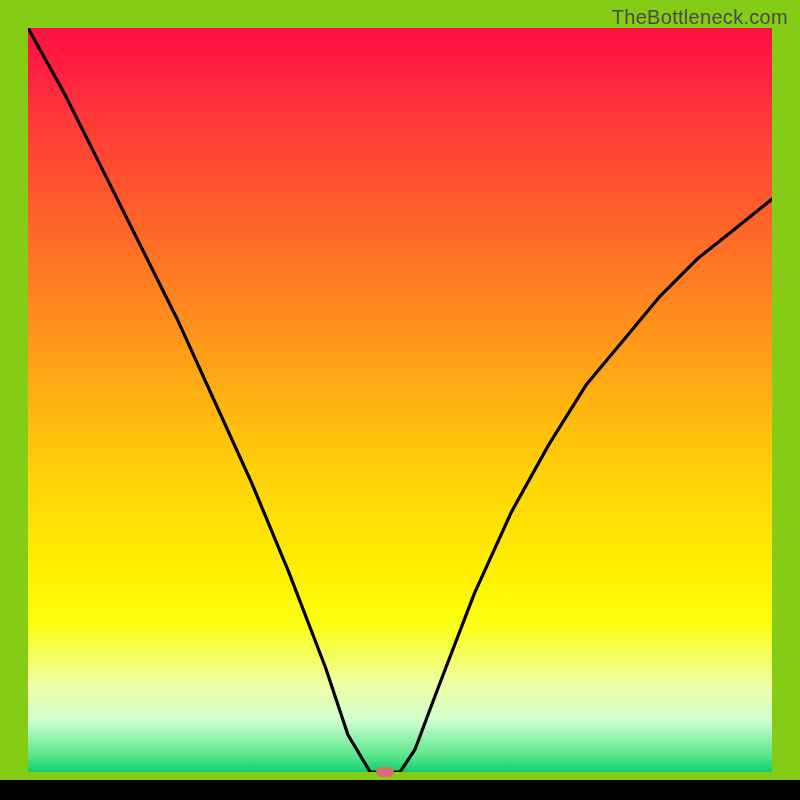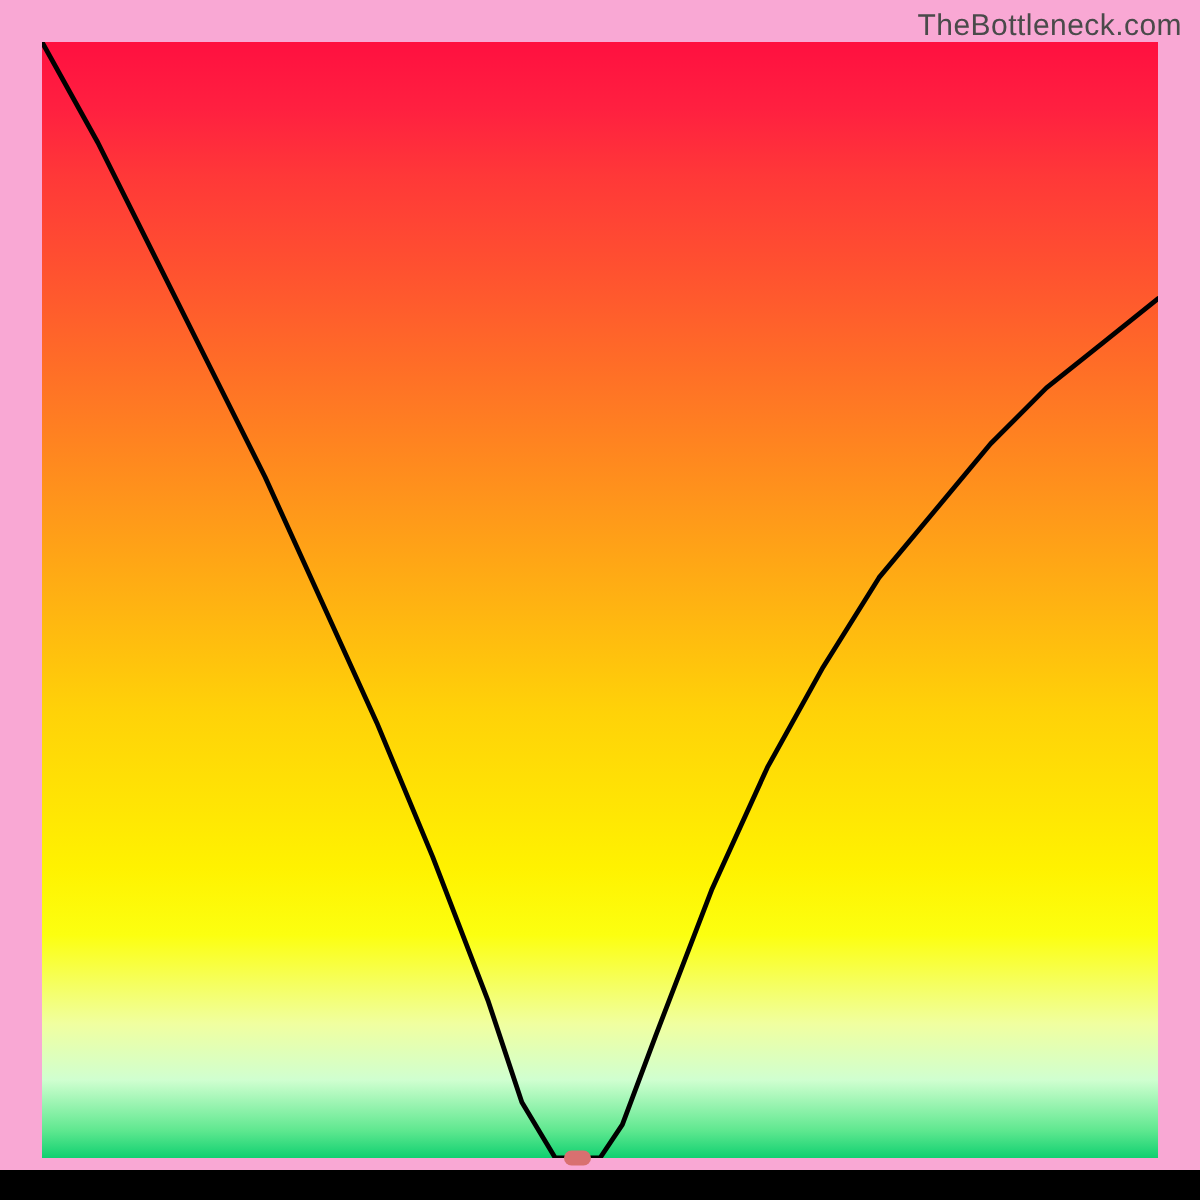--- a/index.html
+++ b/index.html
@@ -8,21 +8,21 @@
     height: 800px;
     background: #000;
     position: relative;
     overflow: hidden;
     font-family: Arial, sans-serif;
   }
   .frame {
     position: absolute;
     top: 0; left: 0;
     width: 800px; height: 780px;
-    background: #f9a8d4;
+    background: #84cc16;
   }
   .plot-area {
     position: absolute;
     top: 28px;
     left: 28px;
     width: 744px;
     height: 744px;
     background: linear-gradient(to bottom,
       #ff1040 0%,
       #ff2040 6%,

